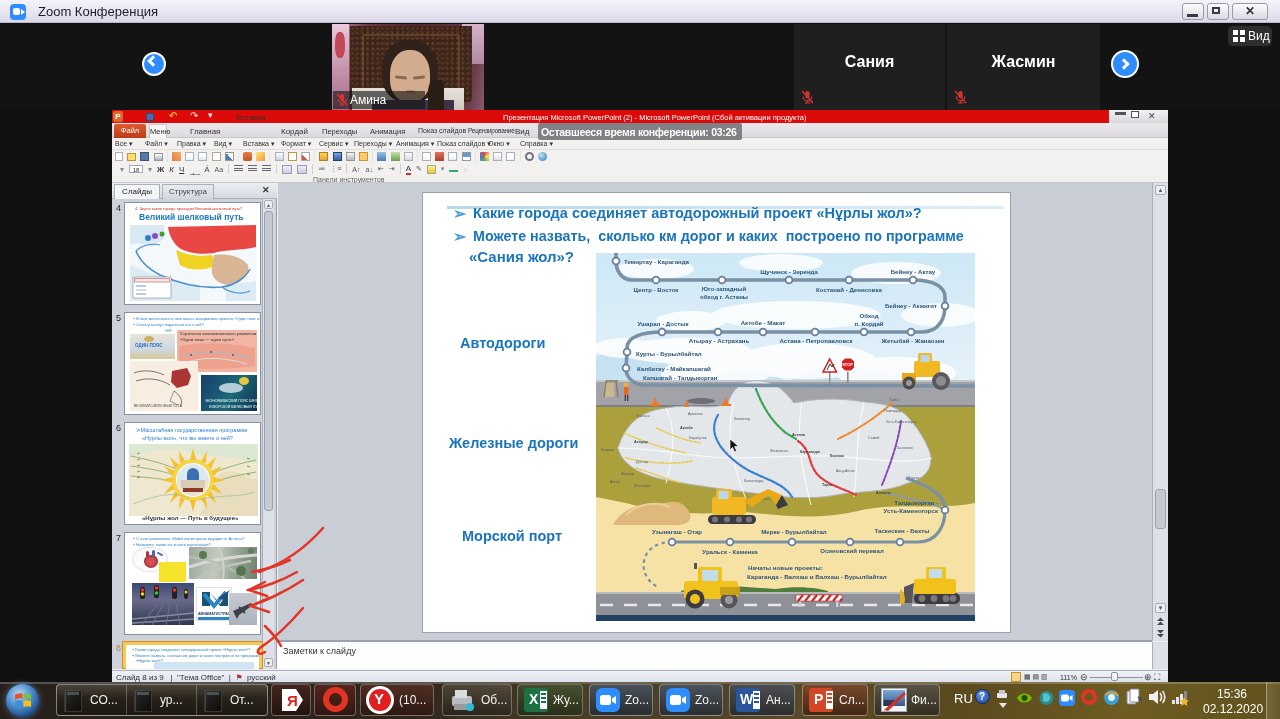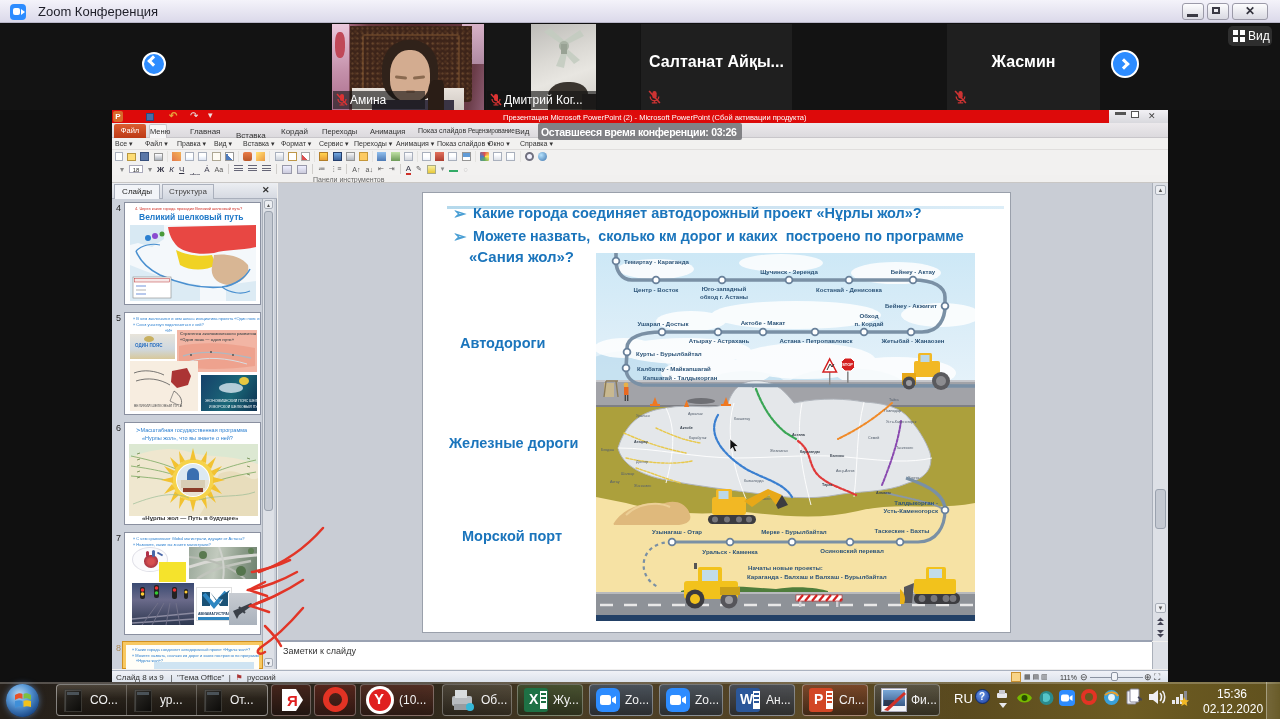--- a/index.html
+++ b/index.html
@@ -43,45 +43,23 @@
     <div class="abs" style="left:96px;top:56px;width:16px;height:30px;background:#2a1d16;border-radius:40% 20% 0 0;"></div>
     <div class="abs" style="left:1px;top:67px;width:92px;height:18px;background:rgba(20,20,20,.62);"></div>
     <div class="abs txt" style="left:18px;top:69px;font-size:12px;color:#fff;">Амина</div>
     <svg class="abs" style="left:4px;top:69px" width="12" height="13" viewBox="0 0 12 13">
           <rect x="4" y="1" width="4" height="7" rx="2" fill="#d33"></rect>
           <path d="M2 6 a4 4 0 0 0 8 0 M6 10 v2 M3.5 12 h5" stroke="#d33" stroke-width="1.2" fill="none"></path>
           <line x1="1" y1="1" x2="11" y2="12" stroke="#d33" stroke-width="1.5"></line>
         </svg>
   </div>
 
-  <div class="abs" style="left:486px;top:0;width:154px;height:86px;background:#161616;overflow:hidden;">
-    <div class="abs" style="left:45px;top:0;width:65px;height:86px;background:linear-gradient(160deg,#bdbcb8 0%,#dcdad5 40%,#e8e6e1 60%,#cfccc6 100%);"></div>
-    <svg class="abs" style="left:50px;top:2px;" width="56" height="44" viewBox="0 0 56 44">
-      <g fill="#c3ccc0" opacity="0.85">
-        <path d="M28 20 L8 6 L14 2 L30 16 Z"></path>
-        <path d="M28 20 L48 10 L44 4 L26 16 Z"></path>
-        <path d="M28 20 L20 40 L28 42 L32 22 Z"></path>
-        <path d="M28 20 L44 34 L38 38 L26 24 Z"></path>
-      </g>
-      <circle cx="28" cy="20" r="5" fill="#a8b2a4"></circle>
-      <rect x="25" y="18" width="6" height="10" fill="#98a294"></rect>
-    </svg>
-    <div class="abs" style="left:62px;top:58px;width:40px;height:28px;background:#3a352f;border-radius:48% 44% 0 0;"></div>
-    <div class="abs" style="left:96px;top:70px;width:14px;height:16px;background:#2a2622;"></div>
-    <div class="abs" style="left:1px;top:67px;width:110px;height:18px;background:rgba(20,20,20,.62);"></div>
-    <div class="abs txt" style="left:18px;top:69px;font-size:12px;color:#fff;">Дмитрий Ког...</div>
-    <svg class="abs" style="left:4px;top:69px" width="12" height="13" viewBox="0 0 12 13">
-          <rect x="4" y="1" width="4" height="7" rx="2" fill="#d33"></rect>
-          <path d="M2 6 a4 4 0 0 0 8 0 M6 10 v2 M3.5 12 h5" stroke="#d33" stroke-width="1.2" fill="none"></path>
-          <line x1="1" y1="1" x2="11" y2="12" stroke="#d33" stroke-width="1.5"></line>
-        </svg>
-  </div>
-
-  <div class="abs" style="left:641px;top:0;width:151px;height:86px;background:#1f1f1f;">
-    <div class="abs txt" style="left:0;top:29px;width:151px;text-align:center;font-size:16px;font-weight:bold;color:#fff;">Салтанат  Айқы...</div>
+
+  <div class="abs" style="left:794px;top:0;width:151px;height:86px;background:#1f1f1f;">
+    <div class="abs txt" style="left:0;top:29px;width:151px;text-align:center;font-size:16px;font-weight:bold;color:#fff;">Сания</div>
     <svg class="abs" style="left:7px;top:66px" width="13" height="14" viewBox="0 0 12 13">
           <rect x="4" y="1" width="4" height="7" rx="2" fill="#c33"></rect>
           <path d="M2 6 a4 4 0 0 0 8 0 M6 10 v2 M3.5 12 h5" stroke="#c33" stroke-width="1.2" fill="none"></path>
           <line x1="1" y1="1" x2="11" y2="12" stroke="#c33" stroke-width="1.5"></line>
         </svg>
   </div>
   <div class="abs" style="left:947px;top:0;width:153px;height:86px;background:#1f1f1f;">
     <div class="abs txt" style="left:0;top:29px;width:153px;text-align:center;font-size:16px;font-weight:bold;color:#fff;">Жасмин</div>
     <svg class="abs" style="left:7px;top:66px" width="13" height="14" viewBox="0 0 12 13">
           <rect x="4" y="1" width="4" height="7" rx="2" fill="#c33"></rect>
@@ -122,21 +100,21 @@
   <div class="abs" style="left:1019px;top:1px;width:8px;height:7px;border:1px solid #555;background:#fff;"></div>
   <div class="abs txt" style="left:1036px;top:1px;font-size:9px;color:#444;">✕</div>
 
   <div class="abs" style="left:1023px;top:15px;width:14px;height:8px;background:#e8e8ea;border-radius:6px;border:1px solid #b8b8bc;"></div>
   <div class="abs" style="left:1040px;top:13px;width:12px;height:12px;border-radius:50%;background:#3a7fd0;color:#fff;font-size:9px;font-weight:bold;text-align:center;line-height:12px;">?</div>
 
   <div class="abs" style="left:0;top:13px;width:1056px;height:15px;background:linear-gradient(#ece9ec,#dcdade);border-bottom:1px solid #c8c6ca;"></div>
   <div class="abs" style="left:2px;top:14px;width:32px;height:14px;background:linear-gradient(#dc5c30,#bc3a16);border-radius:2px 2px 0 0;color:#fff;font-size:7.5px;text-align:center;line-height:14px;">Файл</div>
   <div class="abs" style="left:37px;top:14px;width:18px;height:14px;background:#f7f6f7;border:1px solid #c8c6ca;border-bottom:none;border-radius:2px 2px 0 0;color:#333;font-size:7.5px;text-align:center;line-height:14px;">Меню</div>
   <div class="abs txt" style="left:78px;top:17px;font-size:8px;color:#333;">Главная</div>
-  <div class="abs txt" style="left:124px;top:21px;font-size:8px;color:#333;">Вставка</div>
+  <div class="abs txt" style="left:124px;top:3px;font-size:8px;color:#333;">Вставка</div>
   <div class="abs txt" style="left:169px;top:17px;font-size:8px;color:#333;">Кордай</div>
   <div class="abs txt" style="left:210px;top:17px;font-size:7.5px;color:#333;">Переходы</div>
   <div class="abs txt" style="left:258px;top:17px;font-size:7.5px;color:#333;">Анимация</div>
   <div class="abs txt" style="left:306px;top:17px;font-size:7px;color:#333;">Показ слайдов</div>
   <div class="abs txt" style="left:356px;top:17px;font-size:6.4px;letter-spacing:-0.2px;color:#333;">Рецензирование</div>
   <div class="abs txt" style="left:403px;top:17px;font-size:8px;color:#333;">Вид</div>
 
   <div class="abs" style="left:0;top:28px;width:1056px;height:12px;background:#f2f1f0;border-bottom:1px solid #e0dedd;"></div>
   <div class="abs txt" style="left:3px;top:30px;font-size:7px;color:#333;">Все ▾</div>
   <div class="abs txt" style="left:33px;top:30px;font-size:7px;color:#333;">Файл ▾</div>

